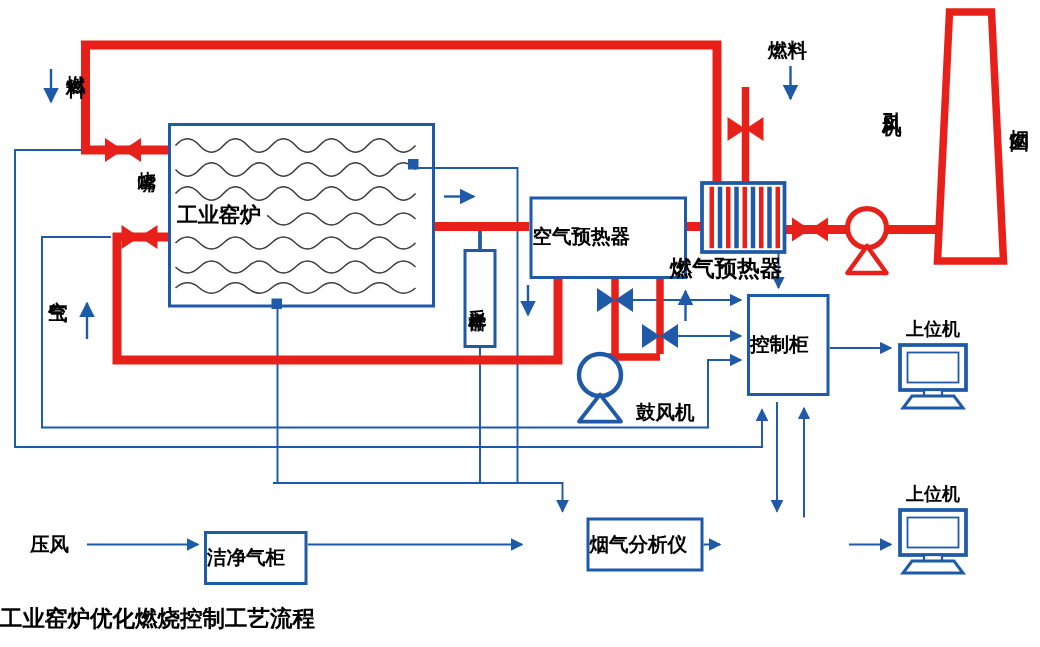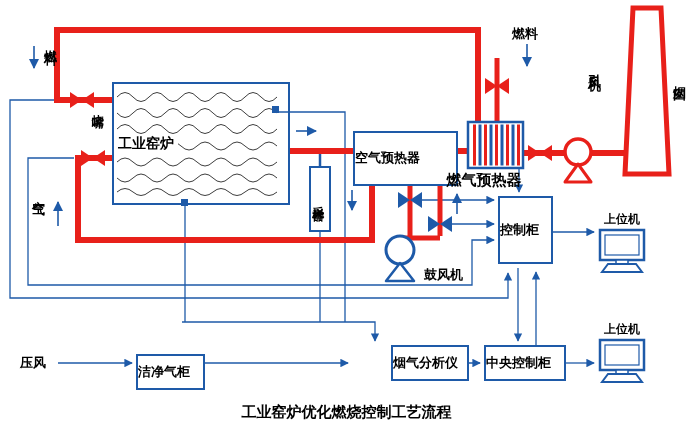--- a/index.html
+++ b/index.html
@@ -32,21 +32,21 @@
   .l-burner{left:90px;top:104px;font-size:12px;}
   .l-air{left:30px;top:190px;}
   .l-fuel-right{left:512px;top:27px;width:42px;}
   .l-gph{left:444px;top:171px;width:80px;text-align:center;font-size:15px;}
   .l-idfan{left:586px;top:64px;}
   .l-chimney{left:671px;top:76px;}
   .l-blower{left:424px;top:258px;width:50px;margin-top:10px;}
   .l-host-top{left:598px;top:213px;width:48px;text-align:center;font-size:12px;}
   .l-host-bottom{left:598px;top:323px;width:48px;text-align:center;font-size:12px;}
   .l-pressair{left:20px;top:356px;}
-  .caption{position:absolute;left:0;right:0;top:403px;text-align:center;
+  .caption{position:absolute;left:0;right:0;top:403px;
     font-size:15px;font-weight:700;}
 </style>
 </head>
 <body>
 
 <div class="stage">
 
 <svg class="layer" width="693" height="431" viewBox="0 0 693 431">
   <defs>
     <marker id="ab" viewBox="0 0 10 10" refX="9" refY="5" markerWidth="6.5" markerHeight="6.5" orient="auto-start-reverse">
@@ -185,23 +185,20 @@
 </div>
 <div class="box cc">
   <span>控制柜</span>
 </div>
 <div class="box cgc">
   <span>洁净气柜</span>
 </div>
 <div class="box fga">
   <span>烟气分析仪</span>
 </div>
-<div class="box ccc">
-  <span>中央控制柜</span>
-</div>
 
 <div class="label vert l-fuel-left">燃料</div>
 <div class="label vert l-burner">烧嘴</div>
 <div class="label vert l-air">空气</div>
 <div class="label l-fuel-right">燃料</div>
 <div class="label l-gph">燃气预热器</div>
 <div class="label vert l-idfan">引风机</div>
 <div class="label vert l-chimney">烟囱</div>
 <div class="label l-blower">鼓风机</div>
 <div class="label l-host-top">上位机</div>

